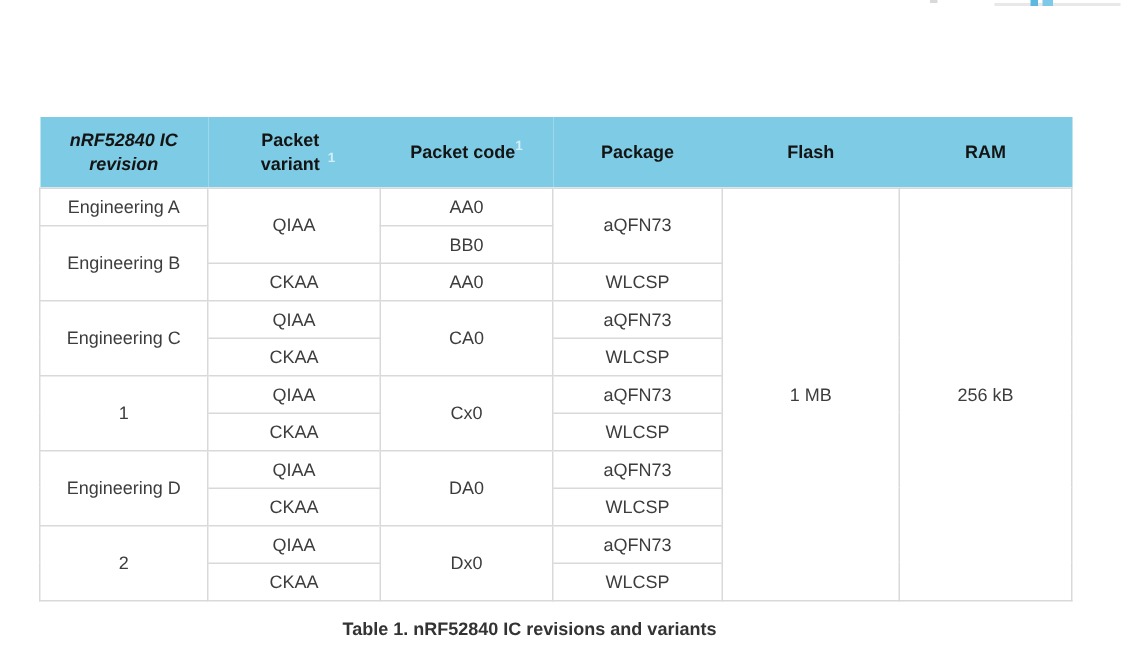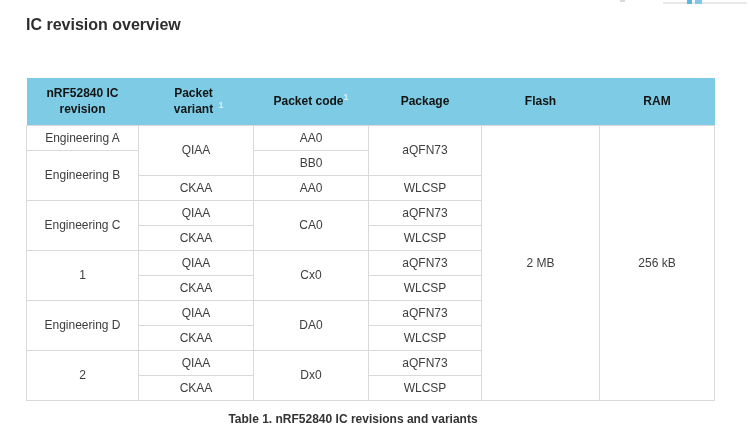--- a/index.html
+++ b/index.html
@@ -61,21 +61,21 @@
   table.ic-table td {
     border: 1px solid #d9d9d9;
     height: 25px;
     vertical-align: middle;
     text-align: center;
     font-size: 12px;
     color: #3d3d3d;
     padding: 0 4px;
     background: #ffffff;
   }
-  .hdr-wrap   { display: inline-block; max-width: 84px; text-align: center; }
+  .hdr-wrap   { display: inline-block; max-width: 84px; text-align: center; font-style: italic; }
   .hdr-narrow { display: inline-block; max-width: 50px; text-align: center; }
   sup.footnote {
     font-size: 9px;
     color: #d2eff9;
     line-height: 0;
   }
   .caption {
     position: absolute; left: 9px; top: 412px;
     width: 688px;
     text-align: center;
@@ -87,21 +87,20 @@
 </head>
 <body>
 
 <div class="page">
 
   <span class="frag-dash"></span>
   <span class="frag-line"></span>
   <span class="frag-blue-a"></span>
   <span class="frag-blue-b"></span>
 
-  <h1 class="title">IC revision overview</h1>
 
   <table class="ic-table">
     <colgroup>
       <col style="width:112px">
       <col style="width:115px">
       <col style="width:115px">
       <col style="width:113px">
       <col style="width:118px">
       <col style="width:115px">
     </colgroup>
@@ -114,21 +113,21 @@
         <th><span>Flash</span></th>
         <th><span>RAM</span></th>
       </tr>
     </thead>
     <tbody>
       <tr>
         <td>Engineering A</td>
         <td rowspan="2">QIAA</td>
         <td>AA0</td>
         <td rowspan="2">aQFN73</td>
-        <td rowspan="11">2 MB</td>
+        <td rowspan="11">1 MB</td>
         <td rowspan="11">256 kB</td>
       </tr>
       <tr>
         <td rowspan="2">Engineering B</td>
         <td>BB0</td>
       </tr>
       <tr>
         <td>CKAA</td>
         <td>AA0</td>
         <td>WLCSP</td>

